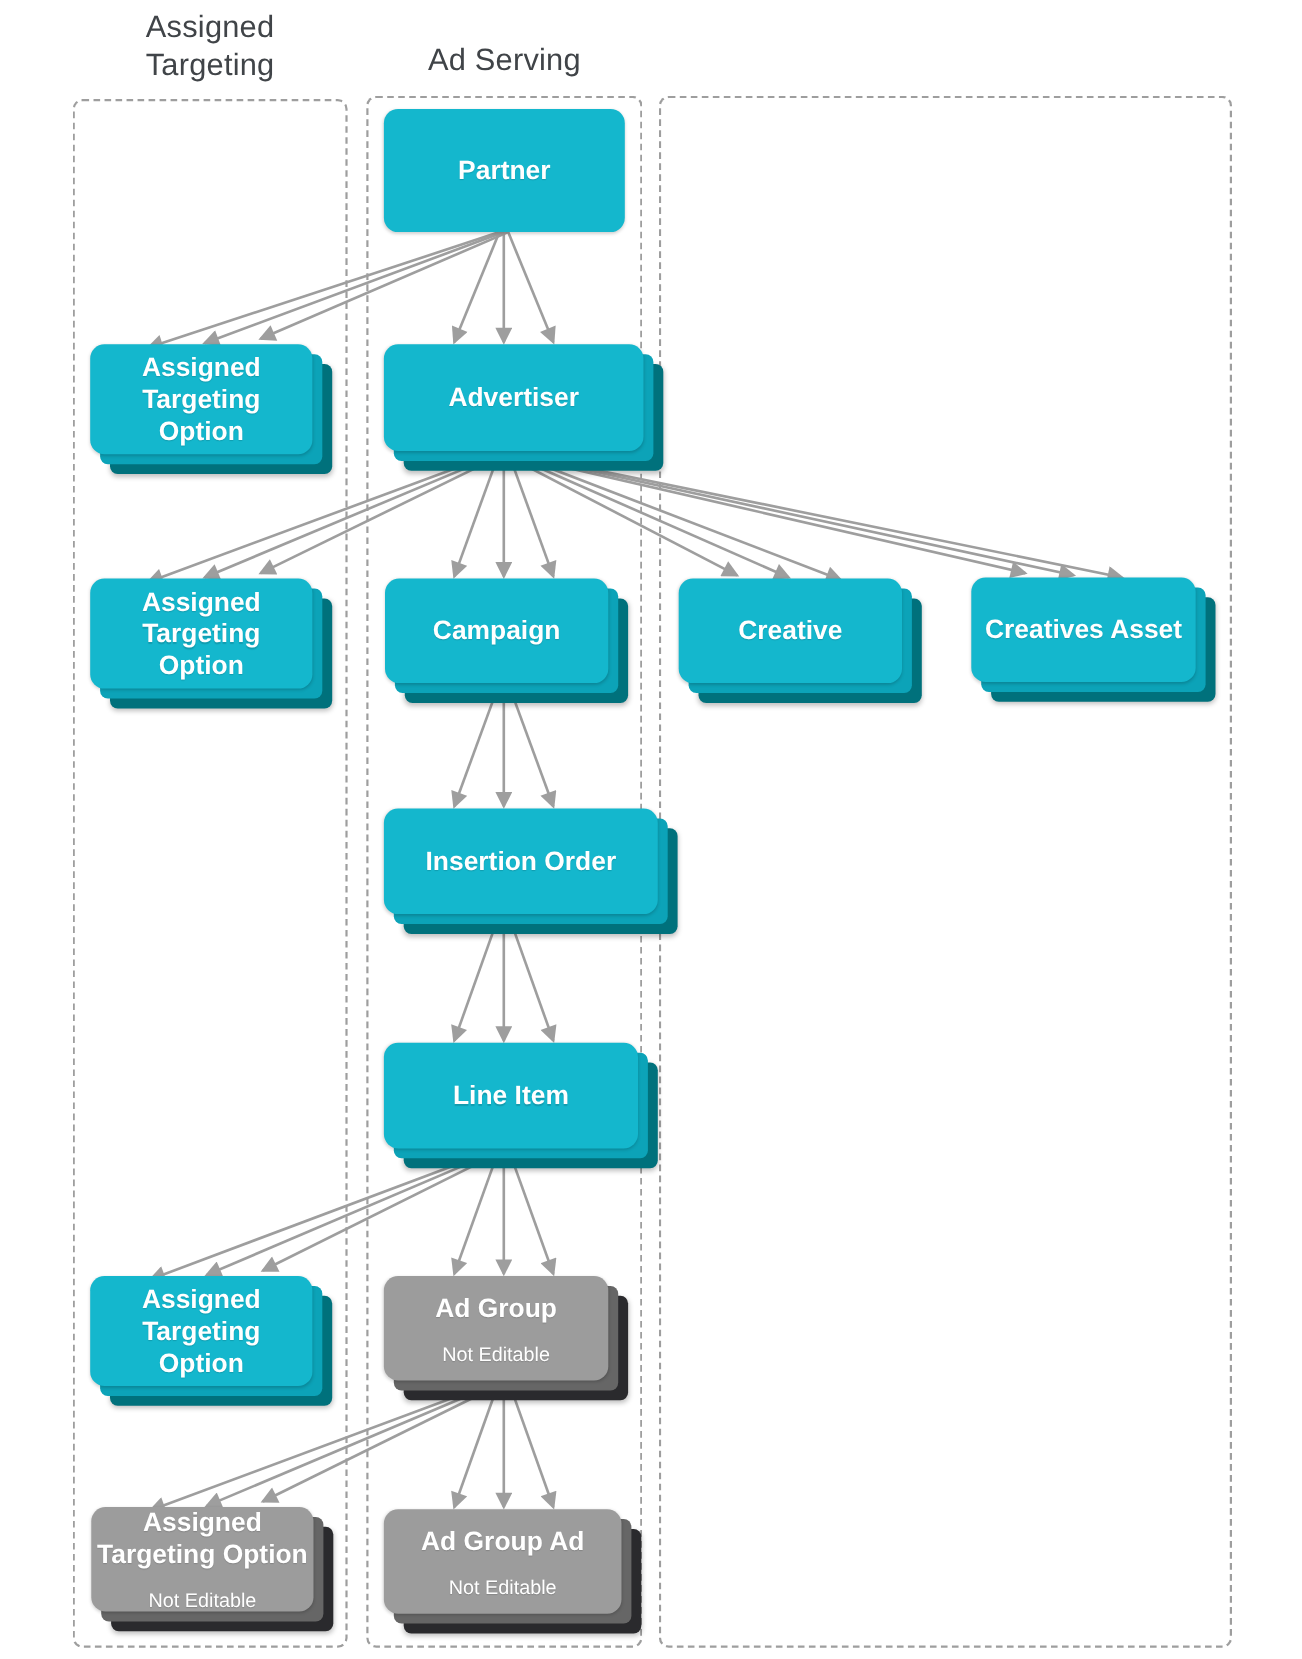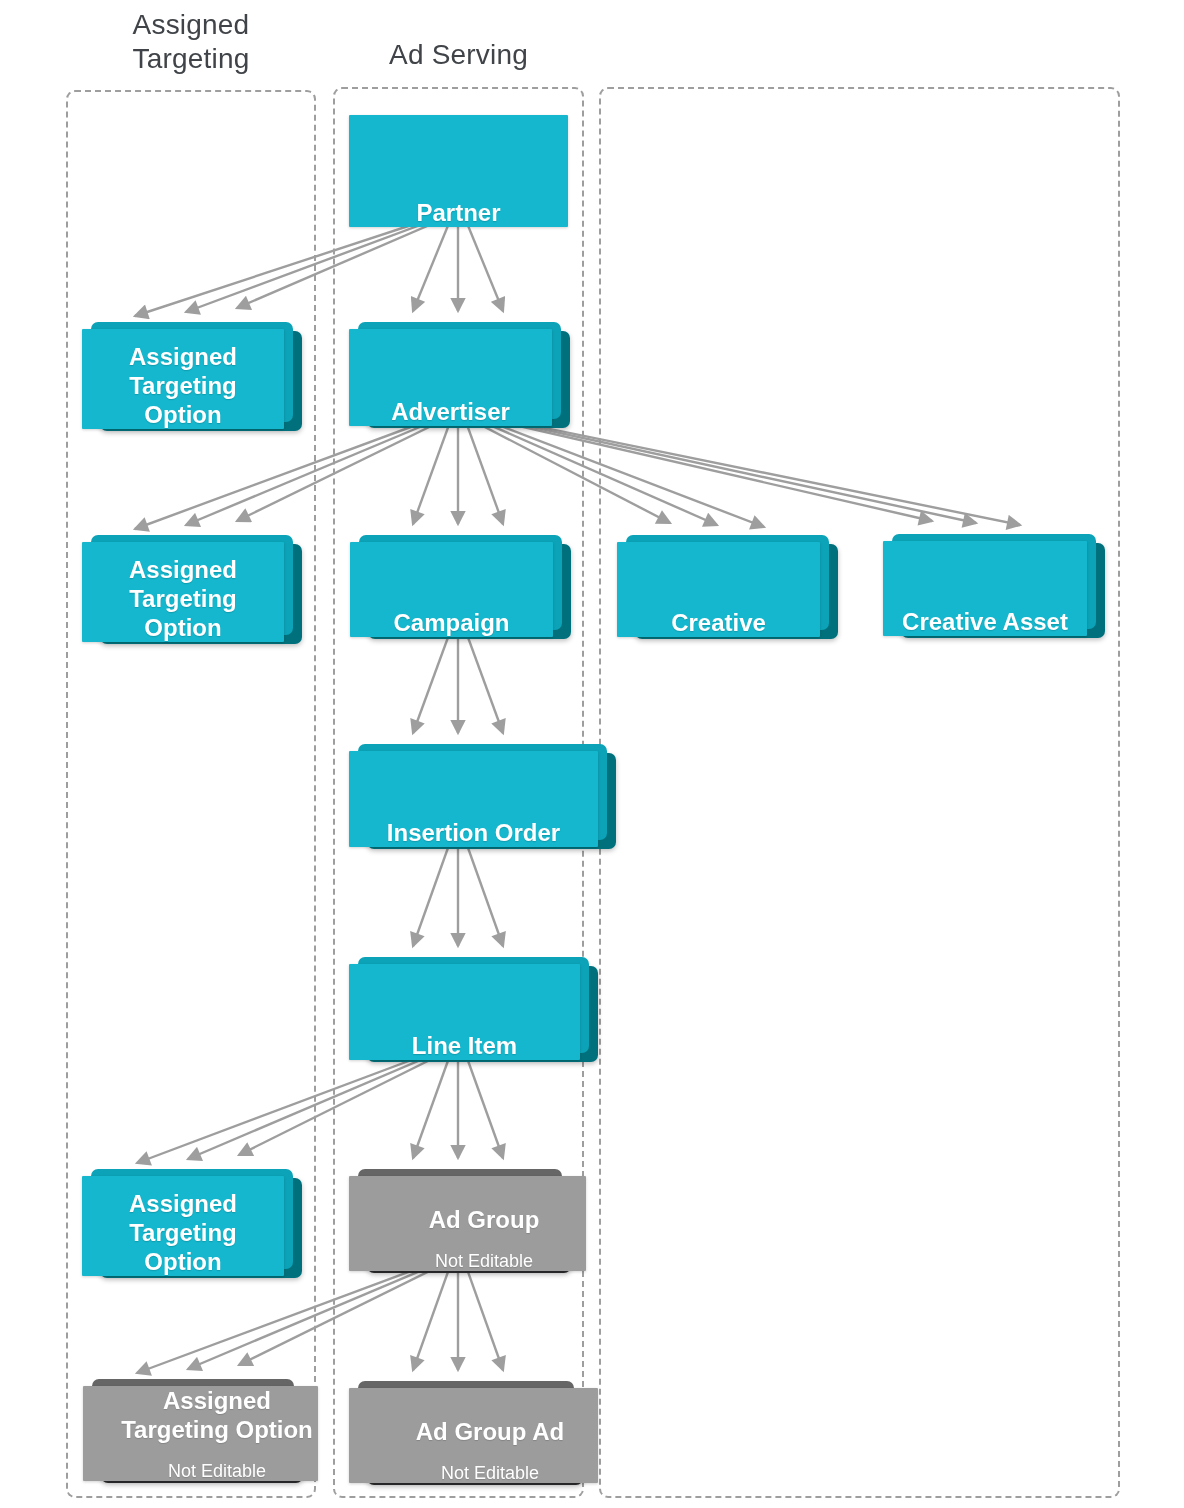--- a/index.html
+++ b/index.html
@@ -57,32 +57,31 @@
   .node .layer.l2 {
     left: 9px;
     top: 9px;
   }
   .node .face {
     position: absolute;
     left: 0;
     top: 0;
     width: 100%;
     height: 100%;
-    border-radius: 1px;
+    border-radius: 13px;
     display: flex;
     flex-direction: column;
     align-items: center;
-    justify-content: flex-end;
+    justify-content: center;
     box-shadow: 0 1px 3px rgba(0,0,0,0.18);
-    margin-top: 16px;
   }
   .node.teal .face { background: var(--teal-face, #14b7cd); }
   .node.teal .layer.l2 { background: var(--teal-l2, #0ca3b8); }
   .node.teal .layer.l3 { background: var(--teal-l3, #00717c); }
-  .node.gray .face { background: var(--gray-face, #9c9c9c); padding-left: 33px; }
+  .node.gray .face { background: var(--gray-face, #9c9c9c); }
   .node.gray .layer.l2 { background: var(--gray-l2, #666666); }
   .node.gray .layer.l3 { background: var(--gray-l3, #2a2a2d); }
   .node .label {
     color: var(--node-text, #ffffff);
     font-weight: bold;
     font-size: 24px;
     line-height: 29px;
     text-align: center;
     text-shadow: 0 1px 1px rgba(0,0,0,0.15);
   }
@@ -188,21 +187,21 @@
       <div class="layer l3"></div>
       <div class="layer l2"></div>
       <div class="face">
         <div class="label">
           <div>Assigned</div>
           <div>Targeting</div>
           <div>Option</div>
         </div>
       </div>
     </div>
-    <div class="node teal" style="left: 349px; top: 313px; width: 203px; height: 97px;">
+    <div class="node teal" style="left: 349px; top: 313px; width: 203px; height: 97px; padding-left: 33px;">
       <div class="layer l3"></div>
       <div class="layer l2"></div>
       <div class="face">
         <div class="label">
           <div>Advertiser</div>
         </div>
       </div>
     </div>
     <div class="node teal" style="left: 82px; top: 526px; width: 202px; height: 100px;">
       <div class="layer l3"></div>
@@ -231,21 +230,21 @@
         <div class="label">
           <div>Creative</div>
         </div>
       </div>
     </div>
     <div class="node teal" style="left: 883px; top: 525px; width: 204px; height: 95px;">
       <div class="layer l3"></div>
       <div class="layer l2"></div>
       <div class="face">
         <div class="label">
-          <div>Creative Asset</div>
+          <div>Creatives Asset</div>
         </div>
       </div>
     </div>
     <div class="node teal" style="left: 349px; top: 735px; width: 205px; height: 96px; padding-left: 44px;">
       <div class="layer l3"></div>
       <div class="layer l2"></div>
       <div class="face">
         <div class="label">
           <div>Insertion Order</div>
         </div>

